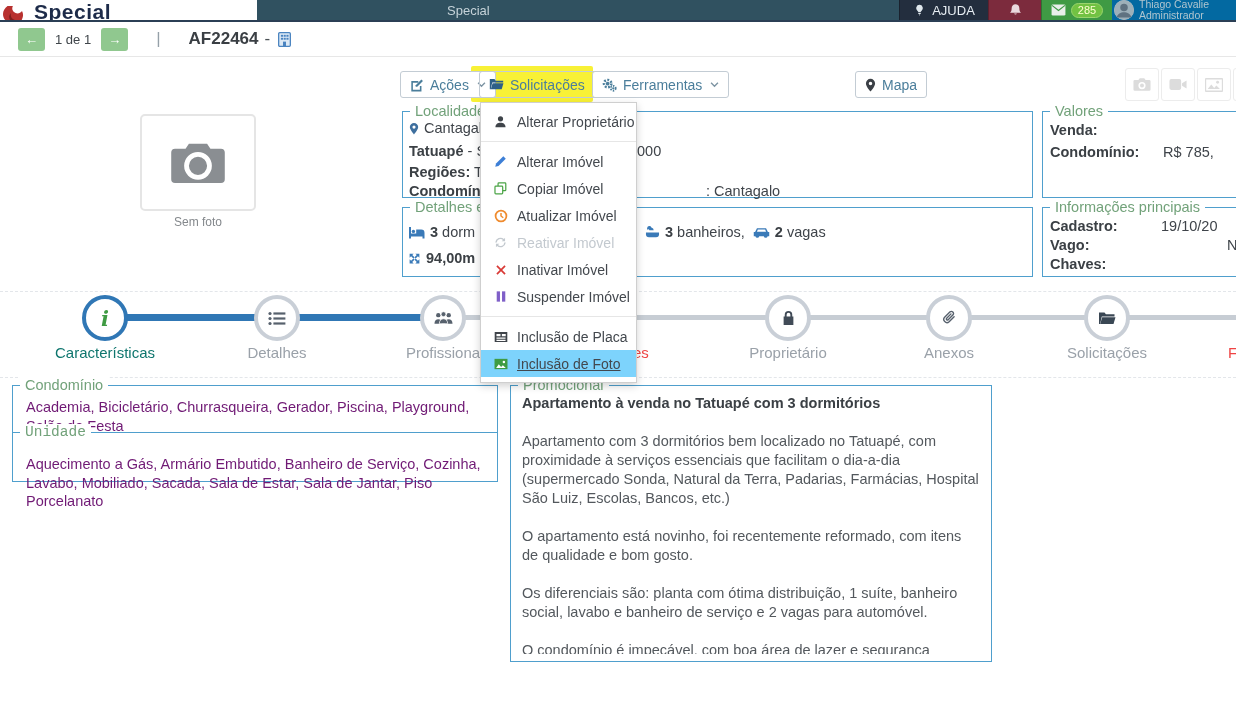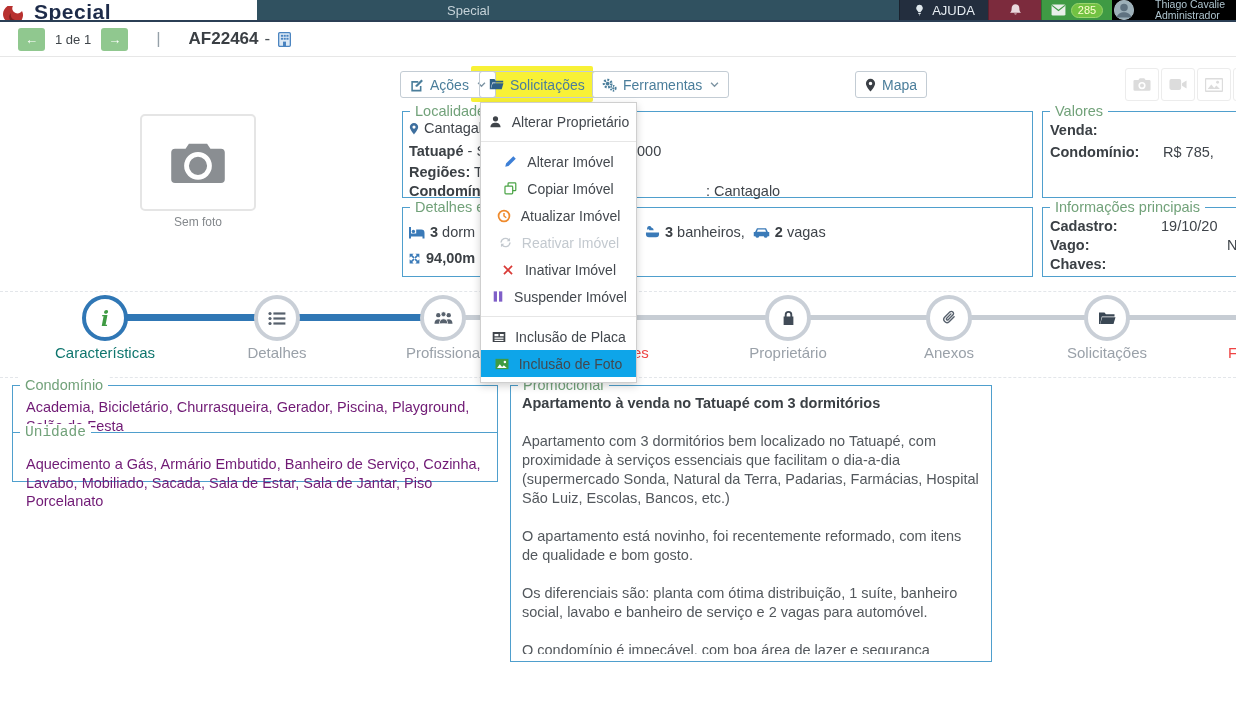--- a/index.html
+++ b/index.html
@@ -12,21 +12,21 @@
   .logo-zone{width:257px;background:#fff;display:flex;align-items:flex-end;overflow:hidden;}
   .logo-text{font-size:21px;font-weight:bold;color:#1d2b49;letter-spacing:.5px;line-height:18px;margin-left:4px;
              border-bottom:2px solid #263a54;padding-bottom:0px;transform:translateY(3px);}
   .teal{flex:1;background:#305160;display:flex;align-items:center;}
   .teal-title{margin-left:190px;font-size:13px;color:#c6d3d9;}
   .tz{display:flex;align-items:center;justify-content:center;height:100%;border-left:1px solid rgba(0,0,0,.25);}
   .help{width:88px;background:#232e3e;color:#e7edf2;font-size:13px;gap:6px;}
   .bellz{width:52px;background:#7c2b3d;}
   .msgz{width:70px;background:#3f9a44;gap:5px;}
   .badge{background:#72c242;border:1px solid #9ad46d;color:#ffffd0;font-size:11px;border-radius:9px;padding:0 6px;line-height:13px;}
-  .userz{width:124px;background:#000000;display:flex;align-items:center;gap:21px;border-left:none;justify-content:flex-start;overflow:hidden;}
+  .userz{width:124px;background:#0369a1;display:flex;align-items:center;gap:5px;border-left:none;justify-content:flex-start;overflow:hidden;}
   .avatar{width:20px;height:20px;border-radius:50%;background:#b8c4ca;flex:0 0 auto;margin-left:2px;overflow:hidden;display:flex;align-items:center;justify-content:center;}
   .uname{font-size:10.5px;color:#afc5cf;line-height:10px;white-space:nowrap;}
   
   .recnav{top:22px;left:0;width:1236px;height:34px;background:#fff;border-bottom:1px solid #e7e7e7;
           display:flex;align-items:center;}
   .navbtn{width:27px;height:23px;background:#90c88f;border-radius:3px;color:#fff;display:flex;align-items:center;
           justify-content:center;font-size:13px;font-weight:bold;cursor:pointer;}
   .pager{font-size:13px;color:#3f454a;margin:0 10px;}
   .vsep{color:#95a0a8;font-size:17px;margin:0 14px 0 28px;}
   .rcode{font-size:17px;font-weight:bold;color:#3a3f44;margin-left:14px;}
@@ -46,23 +46,23 @@
   .lg{position:absolute;top:-9px;left:7px;background:#fff;padding:0 5px;color:#72a27a;font-size:14.5px;white-space:nowrap;}
   .ln{position:absolute;font-size:14.5px;color:#3f444a;white-space:nowrap;display:flex;align-items:center;gap:5px;}
   .ln b{color:#3b4045;}
   
   .photo{top:114px;left:140px;width:116px;height:97px;box-sizing:border-box;border:2px solid #e5e5e5;border-radius:5px;
          background:#fff;display:flex;align-items:center;justify-content:center;cursor:pointer;}
   .photo-cap{top:215px;left:140px;width:116px;text-align:center;font-size:12px;color:#84888c;}
   
   .menu{top:102px;left:480px;width:157px;box-sizing:border-box;background:#fff;border:1px solid #cfcfcf;
         box-shadow:0 3px 8px rgba(0,0,0,.18);z-index:20;padding:5px 0;}
-  .mi{height:27px;display:flex;align-items:center;gap:9px;padding:0 12px;font-size:14px;color:#43484e;cursor:pointer;white-space:nowrap;justify-content:center;}
+  .mi{height:27px;display:flex;align-items:center;gap:9px;padding:0 12px;font-size:14px;color:#43484e;cursor:pointer;white-space:nowrap;}
   .mi.dis{color:#c3c9cf;}
-  .mi.hl{background:#0ea5e9;}
+  .mi.hl{background:#7dd3fc;text-decoration:underline;}
   .mdiv{height:1px;background:#e6e6e6;margin:6px 0;}
   .mico{width:15px;height:15px;flex:0 0 auto;display:flex;align-items:center;justify-content:center;}
   
   .tabstrip{top:291px;left:0;width:1236px;height:85px;border-top:1px dashed #e3e6ea;border-bottom:1px dashed #e3e6ea;background:#fff;}
   .tline{top:315px;left:105px;width:1131px;height:5px;background:#c7cdd4;z-index:1;}
   .tline-blue{top:314px;left:105px;width:332px;height:7px;background:#3077b5;border-radius:0 4px 4px 0;z-index:2;}
   .tcircle{position:absolute;top:295px;width:46px;height:46px;box-sizing:border-box;border:4px solid #c9cfd7;border-radius:50%;
            background:#fff;z-index:3;display:flex;align-items:center;justify-content:center;cursor:pointer;}
   .tcircle.active{border-color:#3077b5;}
   .tlabel{position:absolute;top:344px;width:170px;text-align:center;font-size:15px;color:#9aa1a9;cursor:pointer;}

